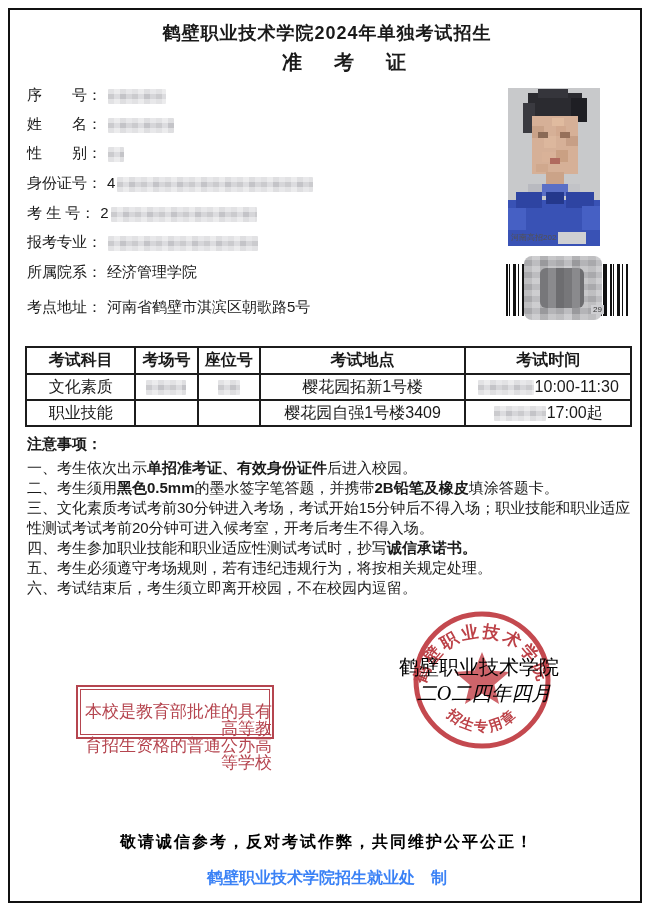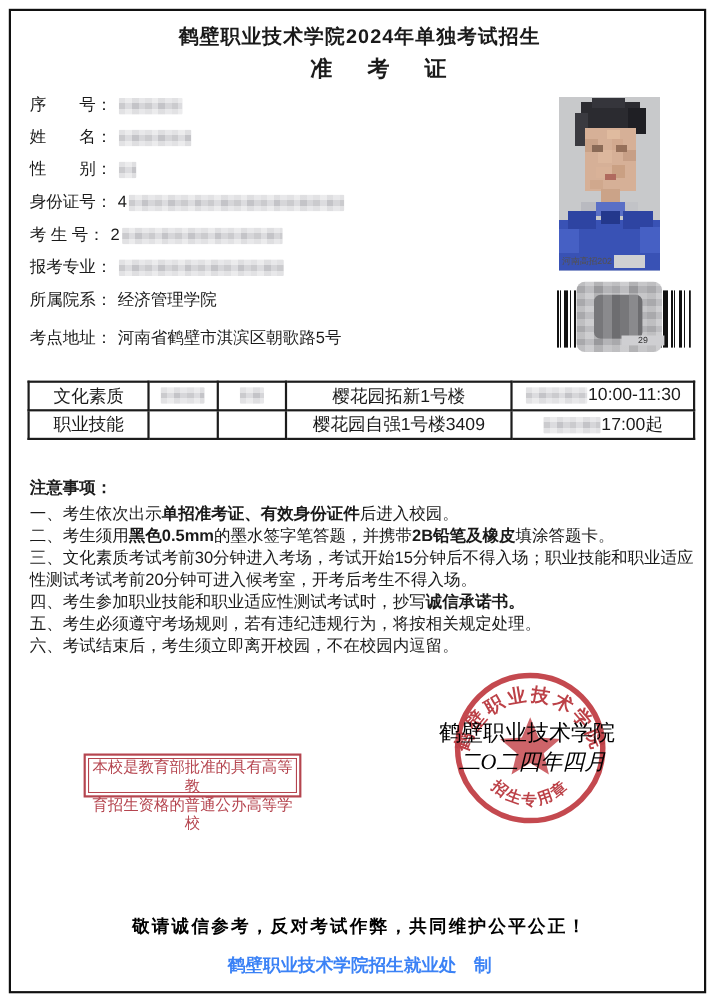--- a/index.html
+++ b/index.html
@@ -41,21 +41,21 @@
   .barcode-blot{
     position:absolute;left:18px;top:-8px;width:78px;height:64px;border-radius:8px;
     background:
       repeating-linear-gradient(0deg, rgba(255,255,255,.25) 0 6px, rgba(0,0,0,0) 6px 12px),
       repeating-linear-gradient(90deg, #a9a9ac 0 8px, #bdbdc0 8px 16px, #99999c 16px 24px, #b4b4b7 24px 32px);
   }
   .barcode-blot-core{
     position:absolute;left:16px;top:12px;width:44px;height:40px;border-radius:6px;
     background:repeating-linear-gradient(90deg,#77777a 0 8px,#8a8a8d 8px 16px,#6d6d70 16px 24px);
   }
-  .barcode-digits{position:absolute;right:24px;bottom:2px;font-size:8px;color:#333;background:#cfcfd2;padding:0 15px;}
+  .barcode-digits{position:absolute;right:24px;bottom:2px;font-size:8px;color:#333;background:#cfcfd2;padding:0 2px;}
 
   
   table.exam{
     position:absolute;left:25px;top:346px;width:607px;border-collapse:collapse;
     font-size:16px;table-layout:fixed;
   }
   table.exam th,table.exam td{
     border:2px solid #1c1c1c;text-align:center;padding:0;height:24px;
     overflow:hidden;white-space:nowrap;
   }
@@ -74,22 +74,22 @@
     left:399px;top:654px;width:170px;text-align:left;color:#000;
     font-family:"Liberation Serif","DejaVu Serif",serif;font-size:20px;line-height:26px;white-space:nowrap;
   }
   .stamp-overlay .line2{text-align:center;font-style:italic;}
 
   
   .red-box{
     left:76px;top:685px;width:194px;height:34px;box-sizing:content-box;
     border:2px solid #b5454f;
     box-shadow:inset 0 0 0 2px #fff, inset 0 0 0 3px #b5454f;
-    color:#b5454f;font-size:14px;line-height:17px;text-align:center;
-    padding-top:2px;
+    color:#b5454f;font-size:17px;line-height:17px;text-align:right;
+    padding-top:16px;
   }
 
   
   .slogan{
     left:0;top:832px;width:654px;text-align:center;font-weight:bold;font-size:16px;
     font-family:"Liberation Serif","DejaVu Serif",serif;letter-spacing:2px;color:#000;
   }
   .maker{left:0;top:868px;width:654px;text-align:center;font-weight:bold;font-size:16px;color:#3b82f6;}
 </style>
 </head>
@@ -168,20 +168,27 @@
 
 <table class="exam">
   <colgroup>
       <col class="col1">
       <col class="col2">
       <col class="col3">
       <col class="col4">
       <col class="col5">
     </colgroup>
   <tbody>
+      <tr>
+    <th>考试科目</th>
+    <th>考场号</th>
+    <th>座位号</th>
+    <th>考试地点</th>
+    <th>考试时间</th>
+  </tr>
   <tr>
     <td>文化素质</td>
     <td><span class="redact" style="width:40px"></span></td>
     <td><span class="redact" style="width:22px"></span></td>
     <td>樱花园拓新1号楼</td>
     <td><span class="redact" style="width:56px;margin-right:1px"></span><span>10:00-11:30</span></td>
   </tr>
   <tr>
     <td>职业技能</td>
     <td></td>

